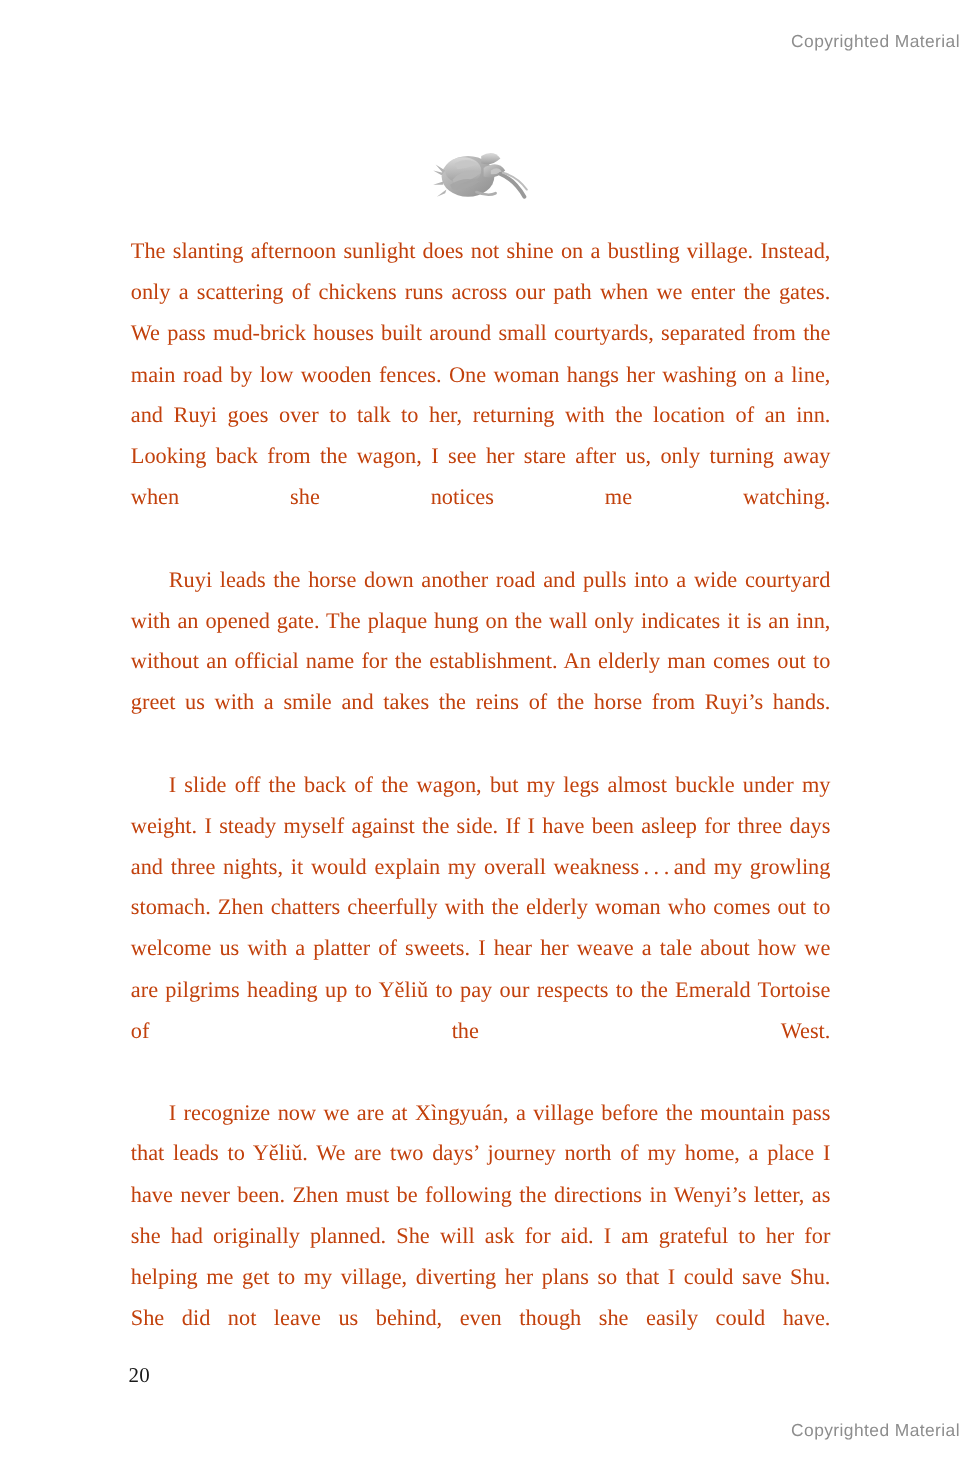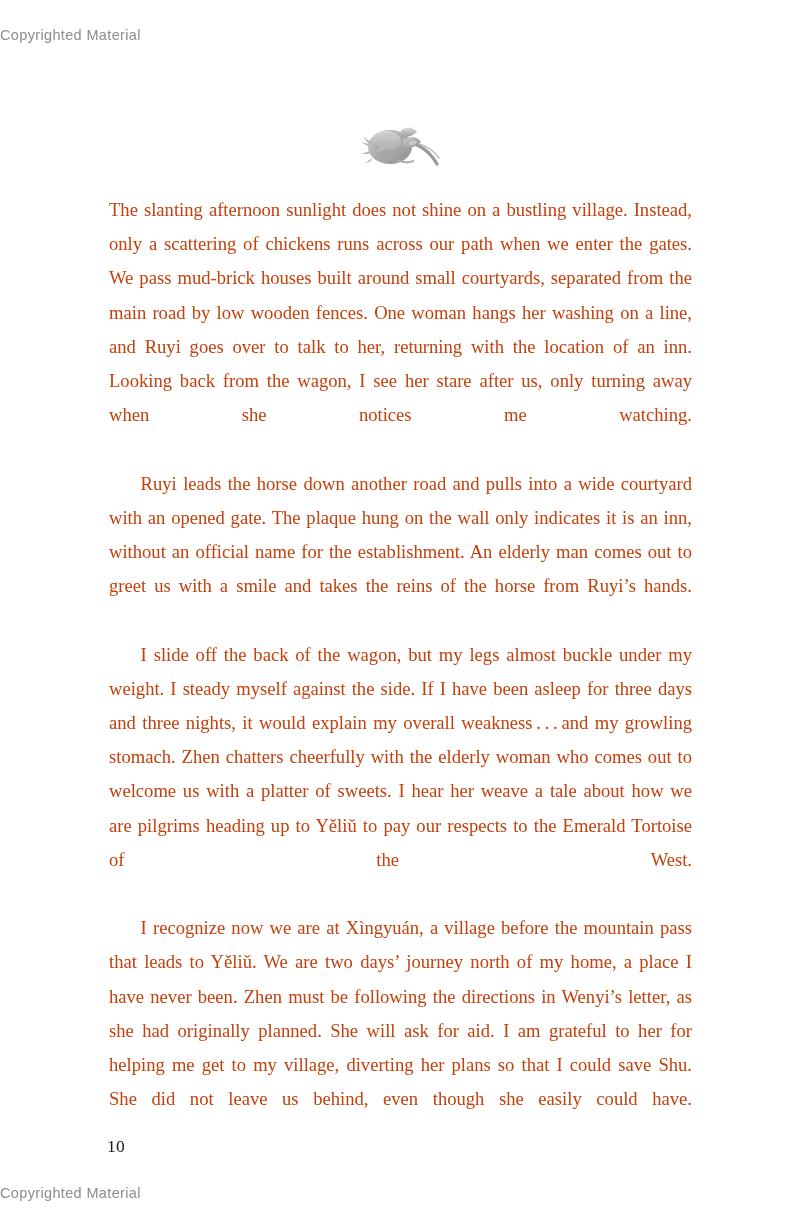--- a/index.html
+++ b/index.html
@@ -19,21 +19,21 @@
     position: absolute;
     inset: 0;
     background: #ffffff;
   }
 
   
   .watermark {
     position: absolute;
     left: 0;
     width: 800px;
-    text-align: left;
+    text-align: right;
     font-family: "Liberation Sans", "DejaVu Sans", sans-serif;
     font-size: 14.5px;
     letter-spacing: 0.35px;
     color: #8d8d8d;
     user-select: none;
   }
   .watermark-top { top: 27px; }
   .watermark-bottom { top: 1185px; }
 
   
@@ -135,17 +135,17 @@
     </svg>
   </div>
 
   <div class="textblock">
     <p class="para">The slanting afternoon sunlight does not shine on a bustling village. Instead, only a scattering of chickens runs across our path when we enter the gates. We pass mud-brick houses built around small courtyards, separated from the main road by low wooden fences. One woman hangs her washing on a line, and Ruyi goes over to talk to her, returning with the location of an inn. Looking back from the wagon, I see her stare after us, only turning away when she notices me watching.</p>
     <p class="para indent">Ruyi leads the horse down another road and pulls into a wide courtyard with an opened gate. The plaque hung on the wall only indicates it is an inn, without an official name for the establishment. An elderly man comes out to greet us with a smile and takes the reins of the horse from Ruyi’s hands.</p>
     <p class="para indent">I slide off the back of the wagon, but my legs almost buckle under my weight. I steady myself against the side. If I have been asleep for three days and three nights, it would explain my overall weakness . . . and my growling stomach. Zhen chatters cheerfully with the elderly woman who comes out to welcome us with a platter of sweets. I hear her weave a tale about how we are pilgrims heading up to Yěliǔ to pay our respects to the Emerald Tortoise of the West.</p>
     <p class="para indent">I recognize now we are at Xìngyuán, a village before the mountain pass that leads to Yěliǔ. We are two days’ journey north of my home, a place I have never been. Zhen must be following the directions in Wenyi’s letter, as she had originally planned. She will ask for aid. I am grateful to her for helping me get to my village, diverting her plans so that I could save Shu. She did not leave us behind, even though she easily could have.</p>
   </div>
 
-  <div class="folio">10</div>
+  <div class="folio">20</div>
 
   <div class="watermark watermark-bottom">Copyrighted Material</div>
 
 </div>
 
 </body></html>

